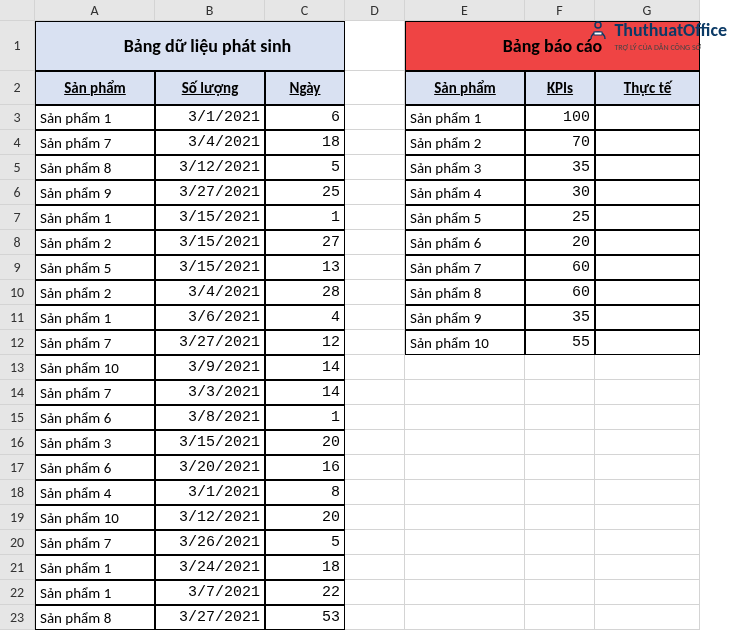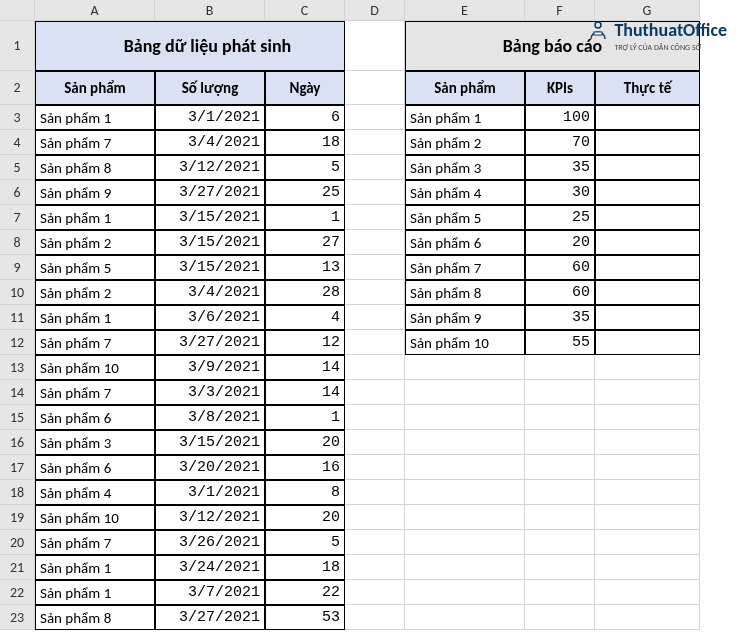--- a/index.html
+++ b/index.html
@@ -16,22 +16,22 @@
   }
   .sheet { display: grid; grid-template-columns: 35px 120px 110px 80px 60px 120px 70px 105px; }
   .h { background: #e6e6e6; color:#333; font-size: 14px; text-align: center; border: 1px solid #d4d4d4; border-top: none; border-left: none; display:flex; align-items:center; justify-content:center; height: 21px; }
   .corner { background:#e6e6e6; border:1px solid #d4d4d4; border-top:none; border-left:none; height:21px; }
   .rh { background:#e6e6e6; color:#333; font-size:14px; text-align:center; border:1px solid #d4d4d4; border-top:none; border-left:none; display:flex; align-items:center; justify-content:center; }
   .c { border:1px solid #d4d4d4; border-top:none; border-left:none; padding: 2px 4px 2px 4px; display:flex; align-items:center; background:#fff; overflow:hidden; white-space:nowrap; }
   .r1 { height: 50px; }
   .r2 { height: 34px; }
   .rN { height: 25px; }
   .title { background:#d9e1f2; font-weight:bold; font-size:18px; justify-content:center; border:1px solid #000; }
-  .title2 { background:#e5e5e5; font-weight:bold; font-size:18px; justify-content:center; border:1px solid #000; border-left:1px solid #000; }
-  .hdr { background:#d9e1f2; font-weight:bold; justify-content:center; border:1px solid #000; }
+  .title2 { background:#ef4444; font-weight:bold; font-size:18px; justify-content:center; border:1px solid #000; border-left:1px solid #000; }
+  .hdr { background:#d9e1f2; font-weight:bold; justify-content:center; border:1px solid #000;text-decoration:underline; }
   .bord { border:1px solid #000; }
   .num { justify-content:flex-end;font-family:Liberation Mono, monospace; }
   .label-left { padding-left: 4px; }
   .watermark { position:absolute; top:18px; right:12px; text-align:left; pointer-events:none; }
   .watermark .logo { display:flex; align-items:center; gap:4px; }
   .watermark .txt { color:#0b3a66; font-weight:bold; font-size:18px; }
   .watermark .sub { color:#444; font-size:8px; margin-left:28px; }
 </style>
 </head>
 <body>

